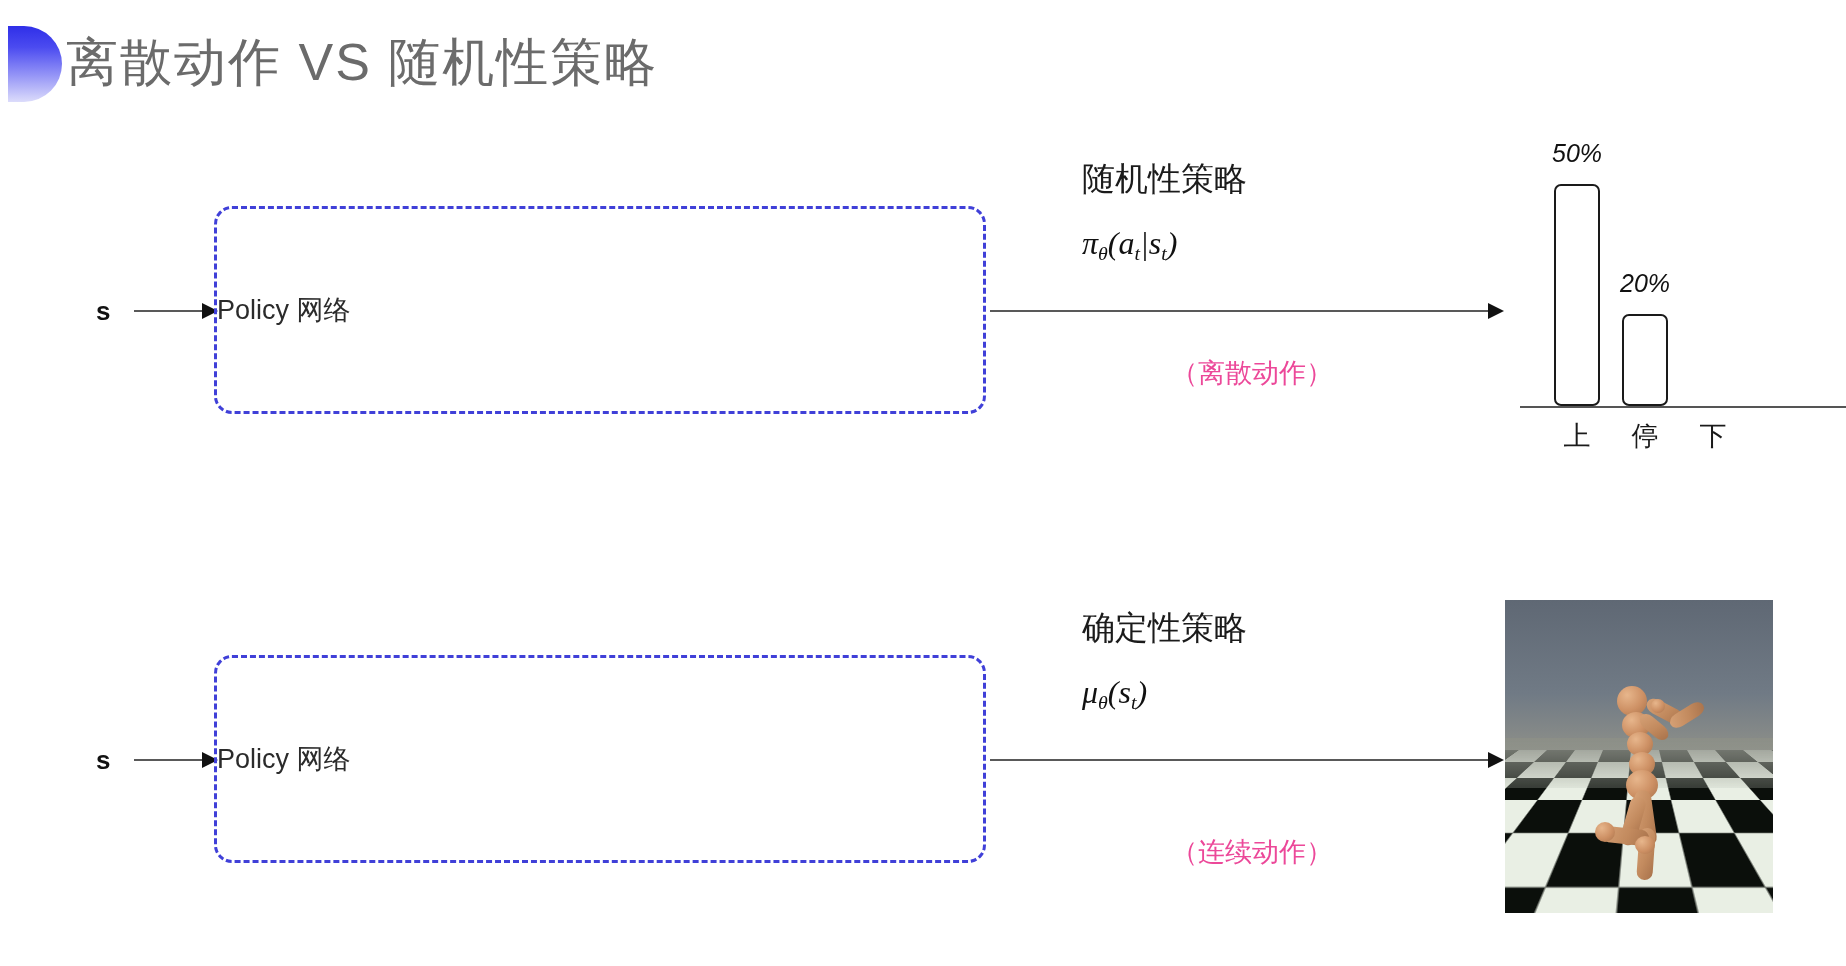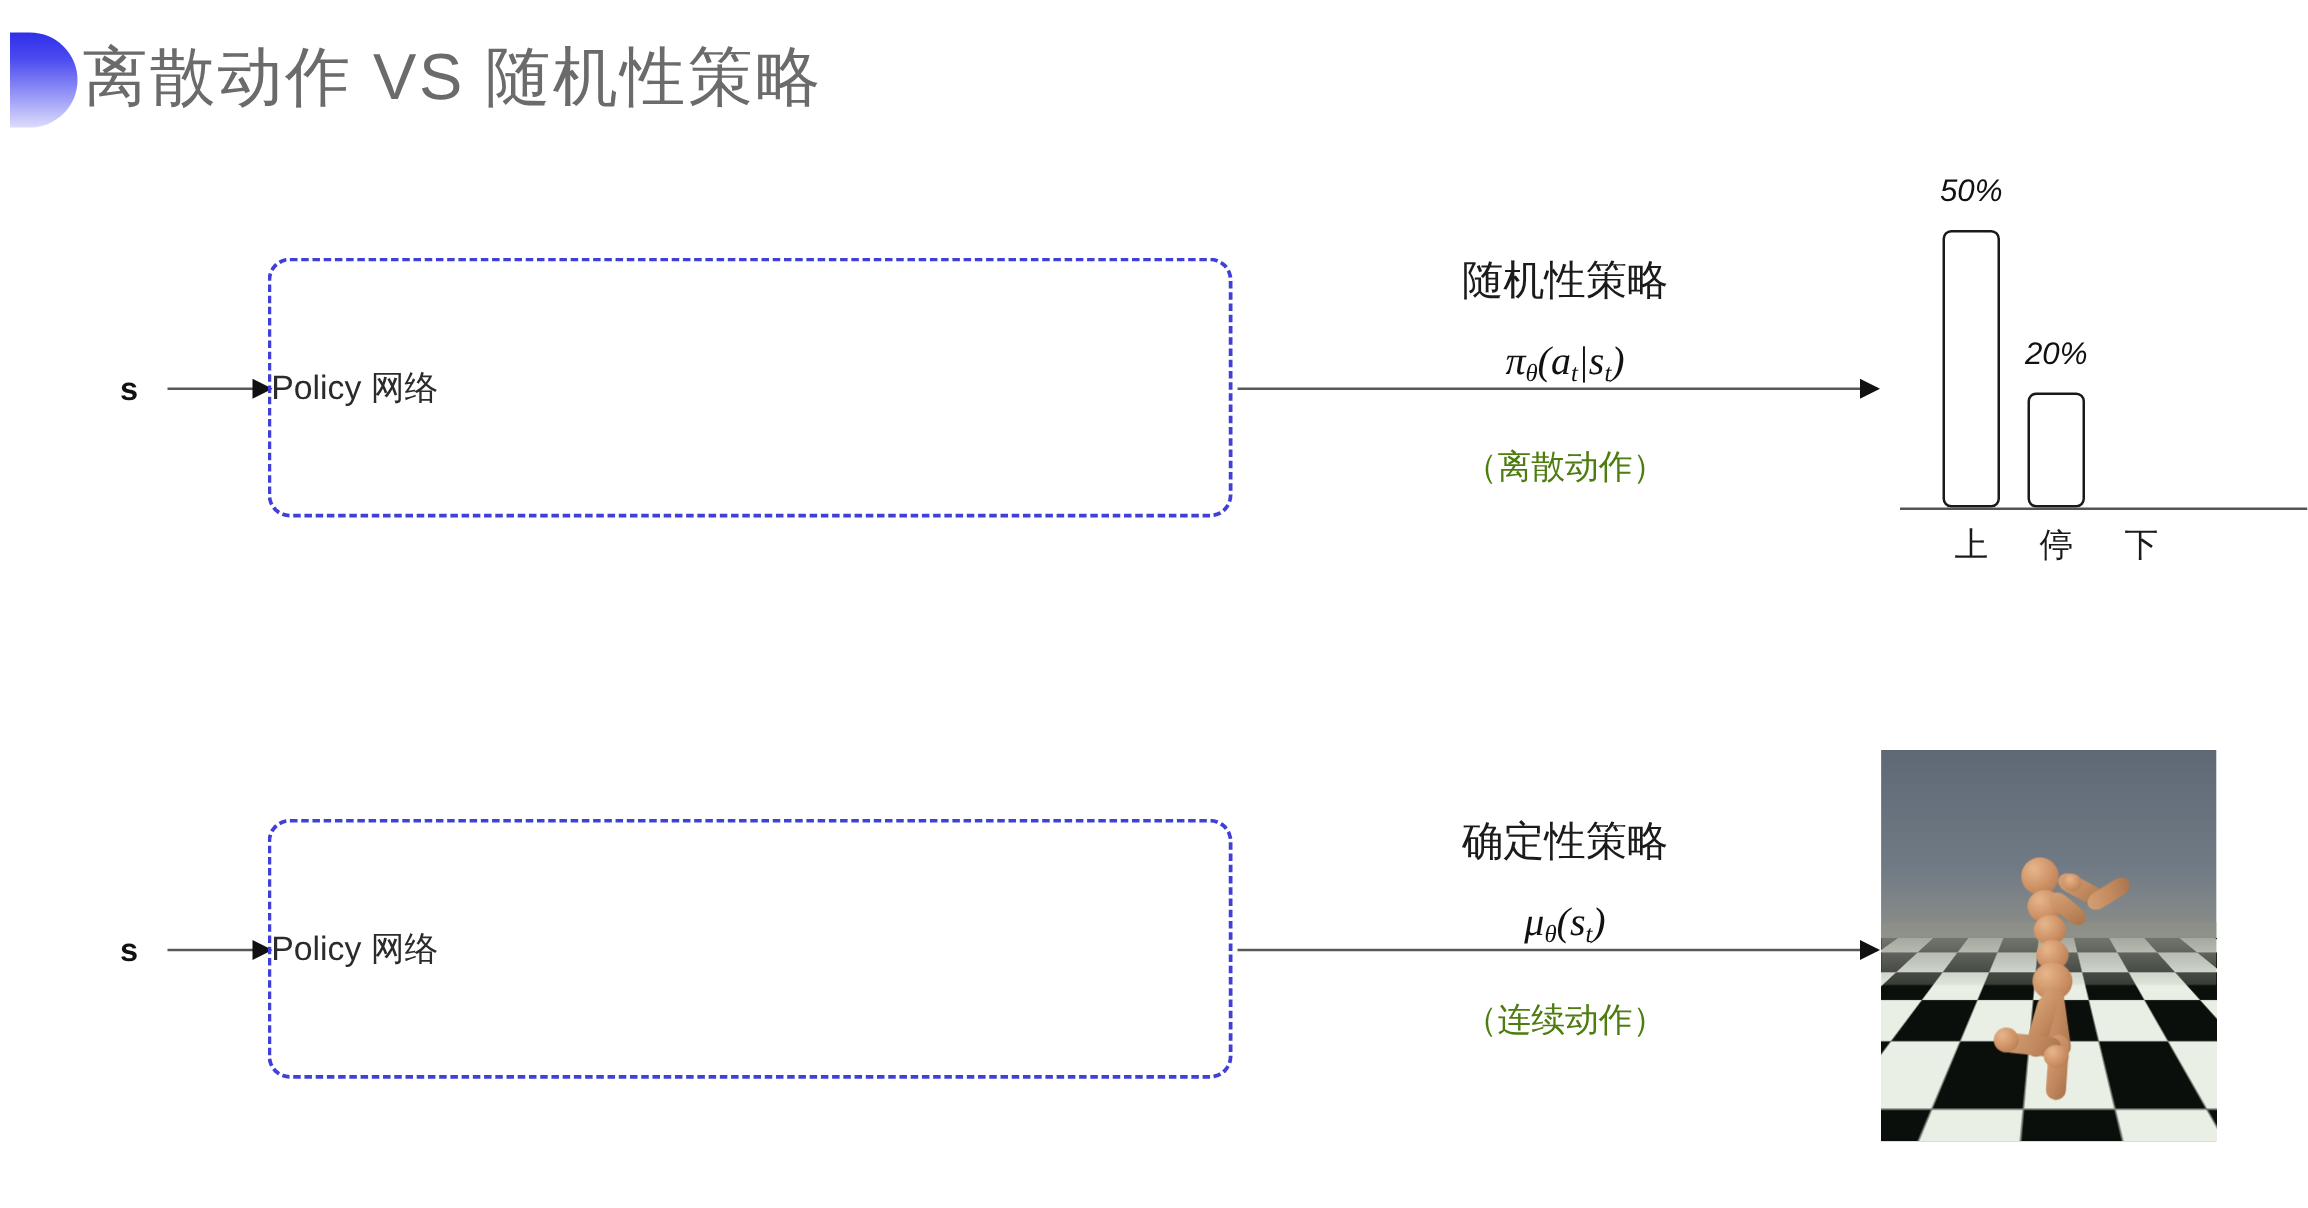--- a/index.html
+++ b/index.html
@@ -87,23 +87,21 @@
     border-left: 16px solid #111;
   }
   #arrow-in-top     { left: 134px; top: 310px; width: 82px; }
   #arrow-in-bottom  { left: 134px; top: 759px; width: 82px; }
   #arrow-out-top    { left: 990px; top: 310px; width: 512px; }
   #arrow-out-bottom { left: 990px; top: 759px; width: 512px; }
 
   
   .annot {
     position: absolute;
-    text-align: center;
     width: 340px;
-    margin-top: 45px;
   }
   #annot-top    { left: 1082px; top: 156px; }
   #annot-bottom { left: 1082px; top: 605px; }
   .annot-title {
     font-size: 33px;
     color: #1b1b1b;
     line-height: 46px;
     white-space: nowrap;
   }
   .annot-formula {
@@ -118,25 +116,25 @@
   .annot-formula sub {
     font-size: 0.62em;
     font-style: italic;
     vertical-align: -0.28em;
   }
   .annot-note {
     position: absolute;
     width: 340px;
     text-align: center;
     font-size: 27px;
-    color: #4d7c0f;
+    color: #ec4899;
     white-space: nowrap;
   }
   #note-top    { left: 1082px; top: 355px; }
-  #note-bottom { left: 1082px; top: 798px; }
+  #note-bottom { left: 1082px; top: 834px; }
 
   
   #bar-chart {
     position: absolute;
     left: 1494px;
     top: 100px;
     width: 352px;
     height: 360px;
   }
   #bar-chart .axis-line {

